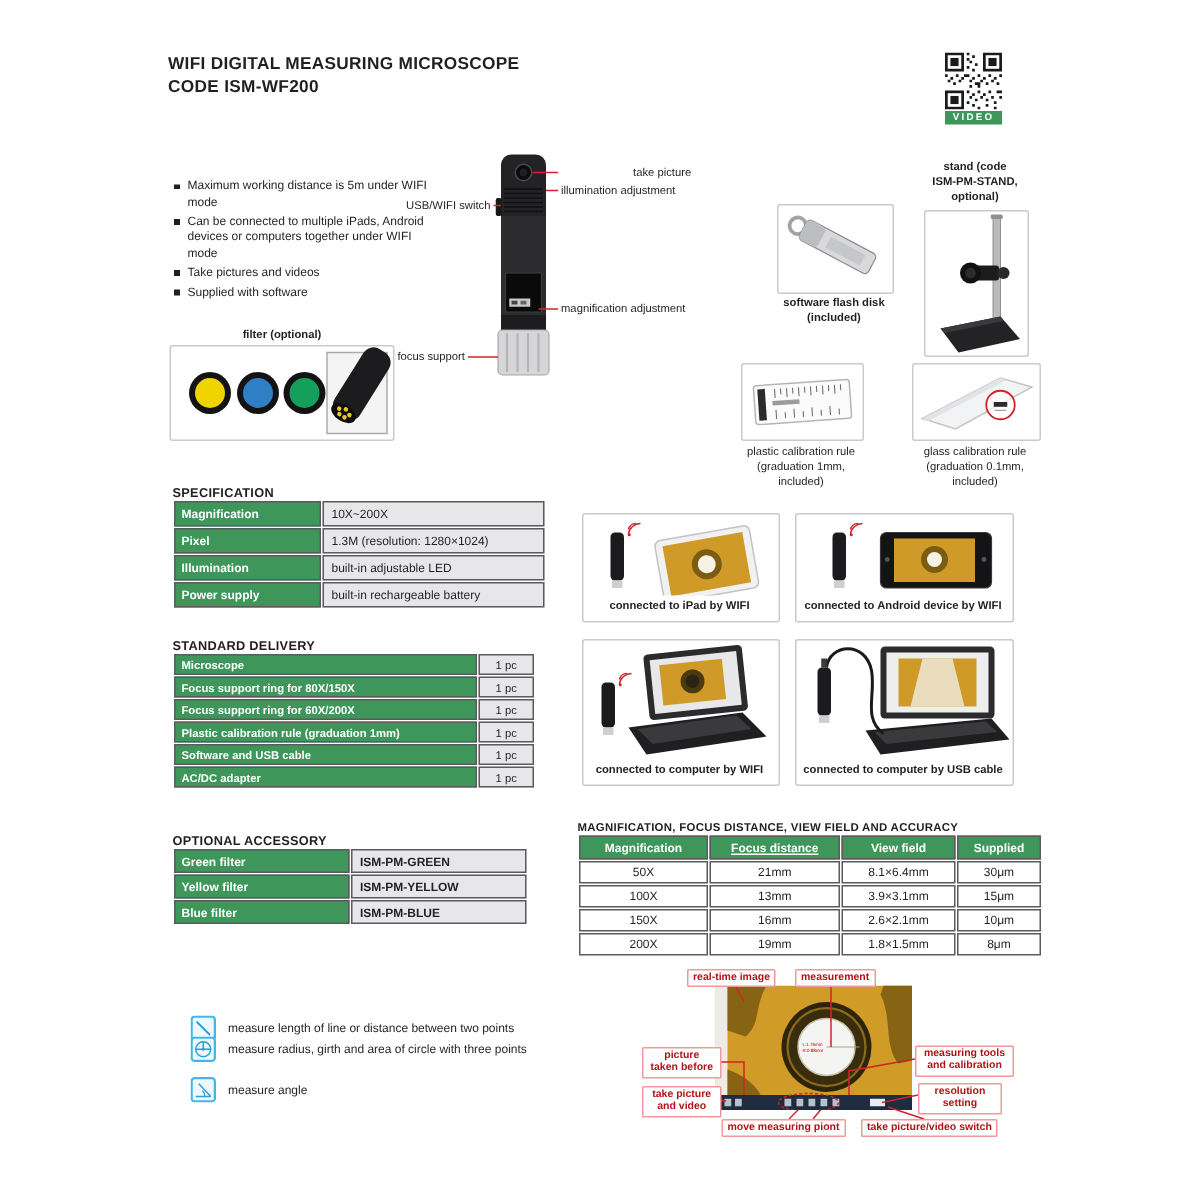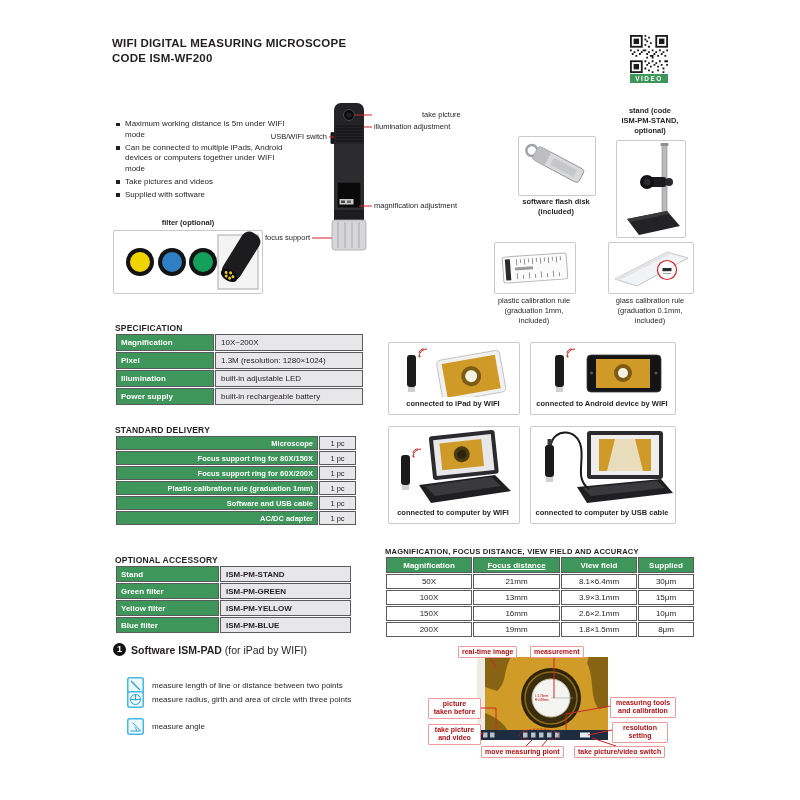--- a/index.html
+++ b/index.html
@@ -12,21 +12,21 @@
   .bullets li{position:relative;padding-left:10px;margin-bottom:2.5px;}
   .bullets li::before{content:"";position:absolute;left:1px;top:3.5px;width:3.5px;height:3.5px;background:#231f20;}
   .callout-label{font-size:7.5px;white-space:nowrap;}
   .cap{font-size:7.5px;font-weight:bold;text-align:center;white-space:pre-line;line-height:1.3;}
   .imgbox{position:absolute;border:1px solid #c9cacc;border-radius:2px;background:#fff;}
   .tbl{border-collapse:separate;border-spacing:1px;table-layout:fixed;}
   .tbl td,.tbl th{border:1px solid #5a5b5e;overflow:hidden;white-space:nowrap;}
   .gcell{background:#3e965a;color:#fff;font-weight:bold;text-align:left;padding:1px 4px;}
   .vcell{background:#e7e7e9;padding:1px 5px;}
   .spec{font-size:8px;}  .spec td{height:13px;}
-  .std{font-size:7.5px;} .std td{height:10px;text-align:right;}
+  .std{font-size:7.5px;} .std td{height:10px;}
   .std .qty{background:#e7e7e9;text-align:center;padding:1px 2px;}
   .opt{font-size:8px;}   .opt td{height:12px;}
   .opt .vcell{font-weight:bold;}
   .mag{font-size:8px;}
   .mag th{background:#3e965a;color:#fff;font-weight:bold;height:12px;padding:1px 2px;text-align:center;}
   .mag td{background:#fff;text-align:center;height:11px;padding:1px 2px;}
   .co{position:absolute;background:#fff;border:1px solid #f09a9a;color:#b01217;font-size:7px;font-weight:bold;text-align:center;line-height:1.2;padding:1px 3px;white-space:pre-line;border-radius:1px;}
   .sw-item-text{font-size:8px;}
   .badge{background:#3e965a;color:#fff;font-weight:bold;font-size:6.5px;text-align:center;letter-spacing:1.5px;line-height:9px;}
   .numcircle{display:inline-block;width:13px;height:13px;border-radius:50%;background:#111;color:#fff;font-size:9px;font-weight:bold;text-align:center;line-height:13px;vertical-align:middle;margin-right:5px;}
@@ -334,24 +334,20 @@
           <path d="M24 29 a8 8 0 0 1 8 -7"></path>
       </g>
         <circle cx="24.5" cy="29.5" r="1" fill="#d2232a"></circle>
     </svg>
     <div class="cap abs" style="left:0;top:81px;width:128px;">connected to computer by WIFI</div>
   </div>
 
   <div class="abs sec-title" style="left:115px;top:555px;">OPTIONAL ACCESSORY</div>
   <table class="abs tbl opt" style="left:115px;top:565px;width:237px;">
     <tbody>
-        <tr>
-          <td class="gcell" style="width:93px;">Stand</td>
-          <td class="vcell">ISM-PM-STAND</td>
-        </tr>
     <tr>
           <td class="gcell">Green filter</td>
           <td class="vcell">ISM-PM-GREEN</td>
         </tr>
     <tr>
           <td class="gcell">Yellow filter</td>
           <td class="vcell">ISM-PM-YELLOW</td>
         </tr>
     <tr>
           <td class="gcell">Blue filter</td>
@@ -389,23 +385,20 @@
         </tr>
     <tr>
           <td>200X</td>
           <td>19mm</td>
           <td>1.8×1.5mm</td>
           <td>8μm</td>
         </tr>
   </tbody>
     </table>
 
-  <div class="abs" style="left:113px;top:640px;">
-    <span class="numcircle">1</span><span class="sw-head-b">Software ISM-PAD</span><span class="sw-head-n"> (for iPad by WIFI)</span>
-  </div>
   <div class="abs" style="left:127px;top:677px;width:280px;height:20px;">
     <svg width="17" height="17" viewBox="0 0 17 17" style="position:absolute;top:0;left:0;">
       <rect x="0.75" y="0.75" width="15.5" height="15.5" rx="2" fill="#eef9fe" stroke="#45b6e8" stroke-width="1.5"></rect>
       <line x1="4" y1="4" x2="13" y2="13" stroke="#2a9fd8" stroke-width="1.2"></line>
     </svg>
     <span class="abs sw-item-text" style="left:25px;top:4px;">measure length of line or distance between two points</span>
   </div>
   <div class="abs" style="left:127px;top:691px;width:280px;height:20px;">
     <svg width="17" height="17" viewBox="0 0 17 17" style="position:absolute;top:0;left:0;">
       <rect x="0.75" y="0.75" width="15.5" height="15.5" rx="2" fill="#eef9fe" stroke="#45b6e8" stroke-width="1.5"></rect>

